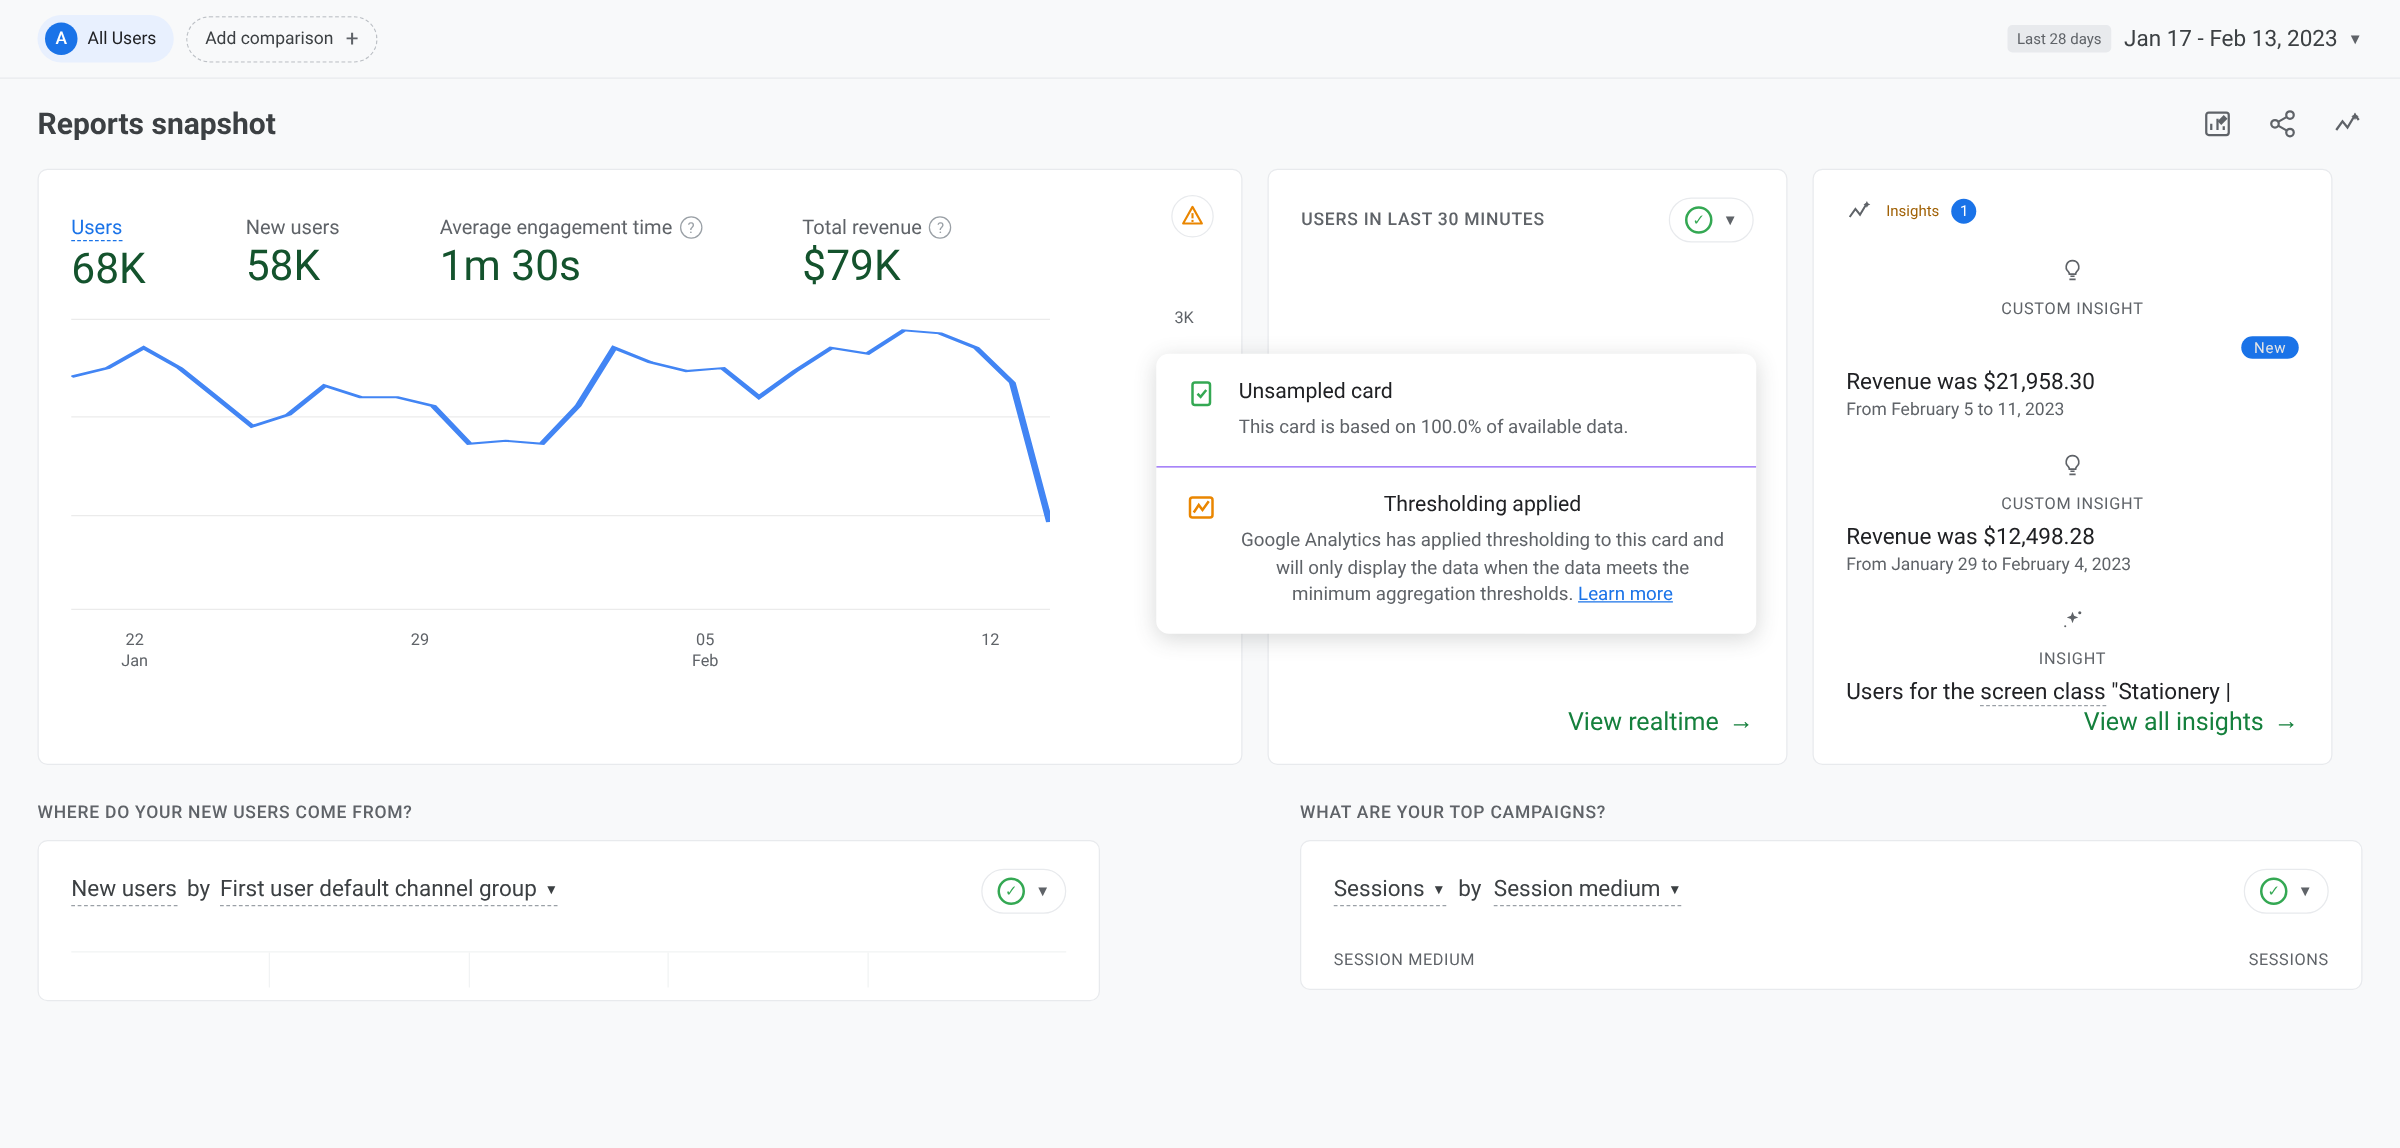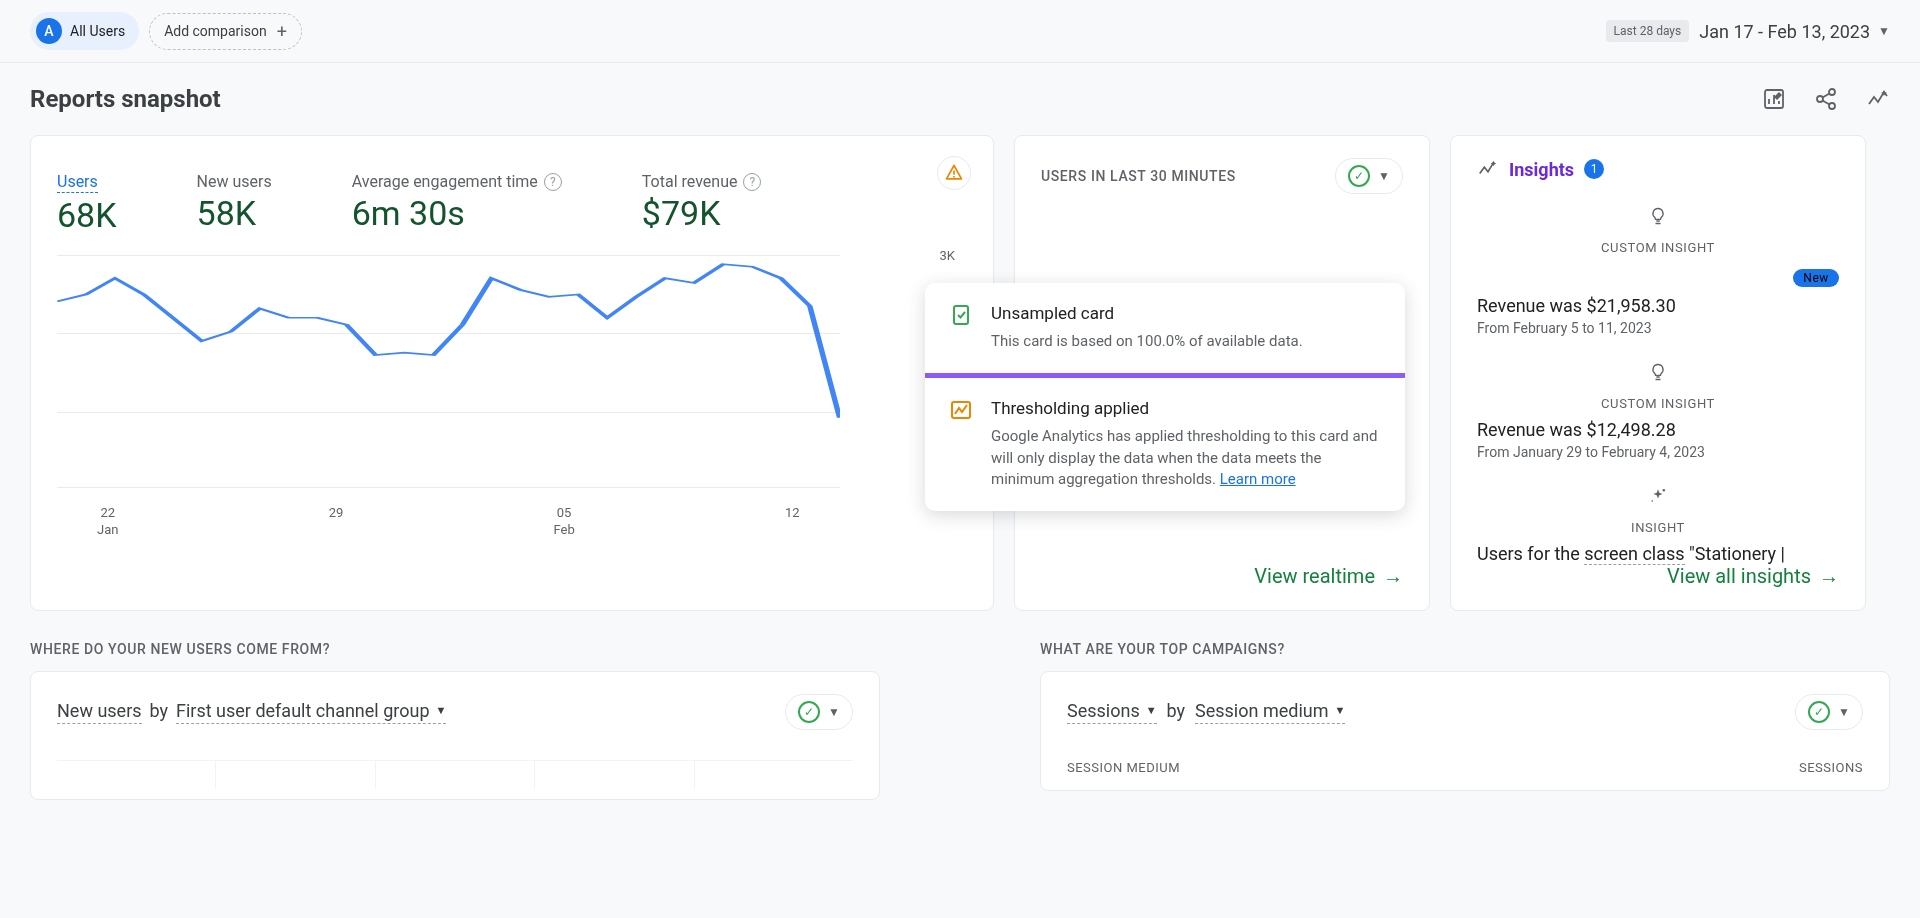--- a/index.html
+++ b/index.html
@@ -51,43 +51,43 @@
 .status-pill { display: inline-flex; align-items: center; gap: 8px; border: 1px solid #e8eaed; border-radius: 20px; padding: 6px 12px; cursor: pointer; }
 .green-check { width: 22px; height: 22px; border: 2px solid #34a853; border-radius: 50%; display: inline-flex; align-items: center; justify-content: center; color: #34a853; font-size: 12px; }
 .rt-body { flex: 1; }
 .country-row { display: flex; justify-content: space-between; align-items: center; padding: 9px 0; border-top: 1px solid #f1f3f4; font-size: 15px; color: #3c4043; position: relative; }
 .country-row .bar { position: absolute; bottom: -1px; left: 0; height: 3px; background: #1a73e8; }
 .view-link { display: flex; justify-content: flex-end; align-items: center; gap: 8px; color: #15803d; font-size: 20px; margin-top: 16px; cursor: pointer; }
 
 
 .insights { flex: 0 0 416px; padding: 22px 26px; display: flex; flex-direction: column; }
 .ins-head { display: flex; align-items: center; gap: 10px; }
-.ins-head .title { font-size: 18px; color: #6d28d9; font-weight: 700; }
+.ins-head .title { font-size: 12px; color: #a16207; font-weight: 400; }
 .ins-head .count { background: #1a73e8; color: #fff; width: 20px; height: 20px; border-radius: 50%; display: flex; align-items: center; justify-content: center; font-size: 12px; }
 .ins-head svg { width: 22px; height: 22px; color: #5f6368; }
 .insight-item { margin-top: 26px; }
 .insight-meta { display: flex; align-items: center; gap: 14px; font-size: 13px; color: #5f6368; letter-spacing: 0.6px; flex-direction: column; }
 .insight-meta svg { width: 20px; height: 20px; color: #5f6368; }
-.new-badge { background: #1a73e8; color: #000000; border-radius: 12px; padding: 2px 10px; font-size: 12px; margin-left: auto; }
+.new-badge { background: #1a73e8; color: #e5e5e5; border-radius: 12px; padding: 2px 10px; font-size: 12px; margin-left: auto; }
 .insight-title { font-size: 18px; color: #202124; margin-top: 8px; }
 .insight-sub { font-size: 14px; color: #5f6368; margin-top: 4px; }
 .dashed-term { border-bottom: 1px dashed #9aa0a6; }
 
 
 .section-title { font-size: 14px; font-weight: 500; letter-spacing: 0.6px; color: #5f6368; margin-bottom: 14px; }
 .half-card { flex: 1; padding: 22px 26px 10px 26px; min-height: 120px; }
 .card-header-row { display: flex; align-items: center; justify-content: space-between; }
 .metric-label-d { font-size: 18px; color: #3c4043; border-bottom: 1px dashed #9aa0a6; display: inline-flex; align-items: center; gap: 6px; padding-bottom: 2px; cursor: pointer; }
 .metric-label-d .chev { font-size: 11px; }
 .table-head { font-size: 13px; color: #5f6368; letter-spacing: 0.5px; margin-top: 30px; }
 
 
 .popover { position: absolute; left: 925px; top: 283px; width: 480px; background: #fff; border-radius: 10px; box-shadow: 0 4px 18px rgba(60,64,67,.2); z-index: 100; overflow: hidden; }
 .pop-section { padding: 20px 24px; display: flex; gap: 18px; }
-.pop-section + .pop-section { border-top: 5px solid #8b5cf6; }
+.pop-section + .pop-section { border-top: 1px solid #8b5cf6; text-align: center; }
 .pop-icon { width: 24px; height: 24px; flex-shrink: 0; }
 .pop-title { font-size: 17px; color: #202124; margin-bottom: 8px; }
 .pop-text { font-size: 15px; color: #5f6368; line-height: 1.45; }
 .pop-link { color: #1a73e8; text-decoration: underline; cursor: pointer; }
 
 .row2 { display: flex; gap: 160px; }
 .col2 { flex: 1; }
 
 .table-head-right { text-align: right; }
 .half-cols > div { flex:1; }
@@ -154,21 +154,21 @@
         </div>
         <div class="metric">
           <div class="label">New users</div>
           <div class="value">58K</div>
         </div>
         <div class="metric">
           <div class="label">
               <span>Average engagement time</span>
               <span class="help-icon">?</span>
             </div>
-          <div class="value">6m 30s</div>
+          <div class="value">1m 30s</div>
         </div>
         <div class="metric">
           <div class="label">
               <span>Total revenue</span>
               <span class="help-icon">?</span>
             </div>
           <div class="value">$79K</div>
         </div>
       </div>
       <div class="chart-area">

